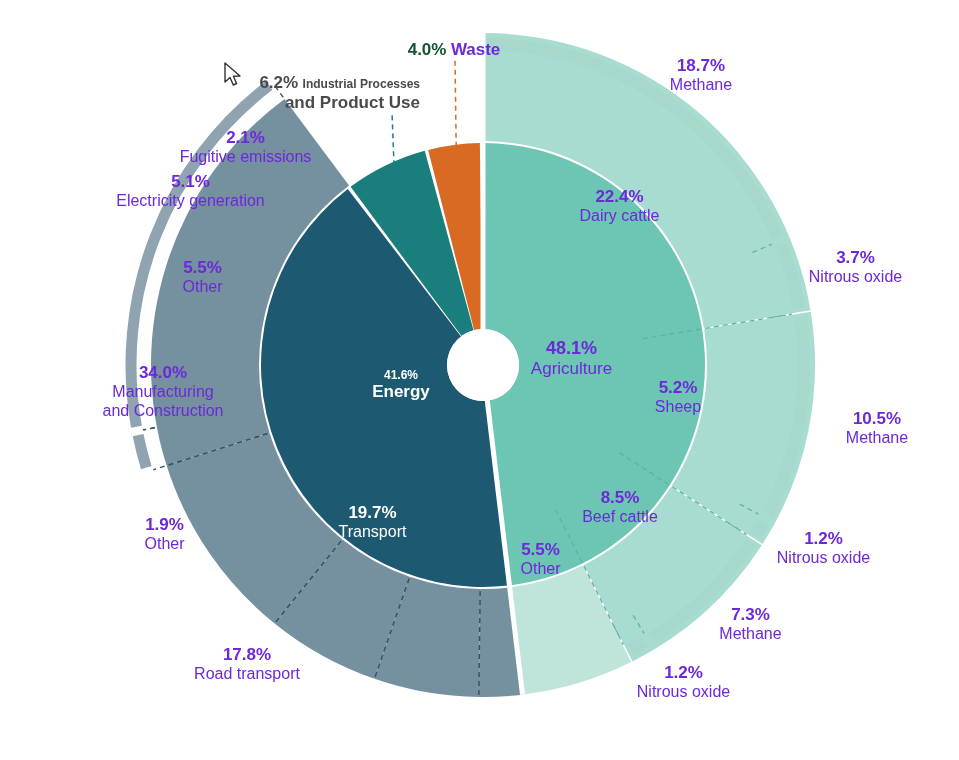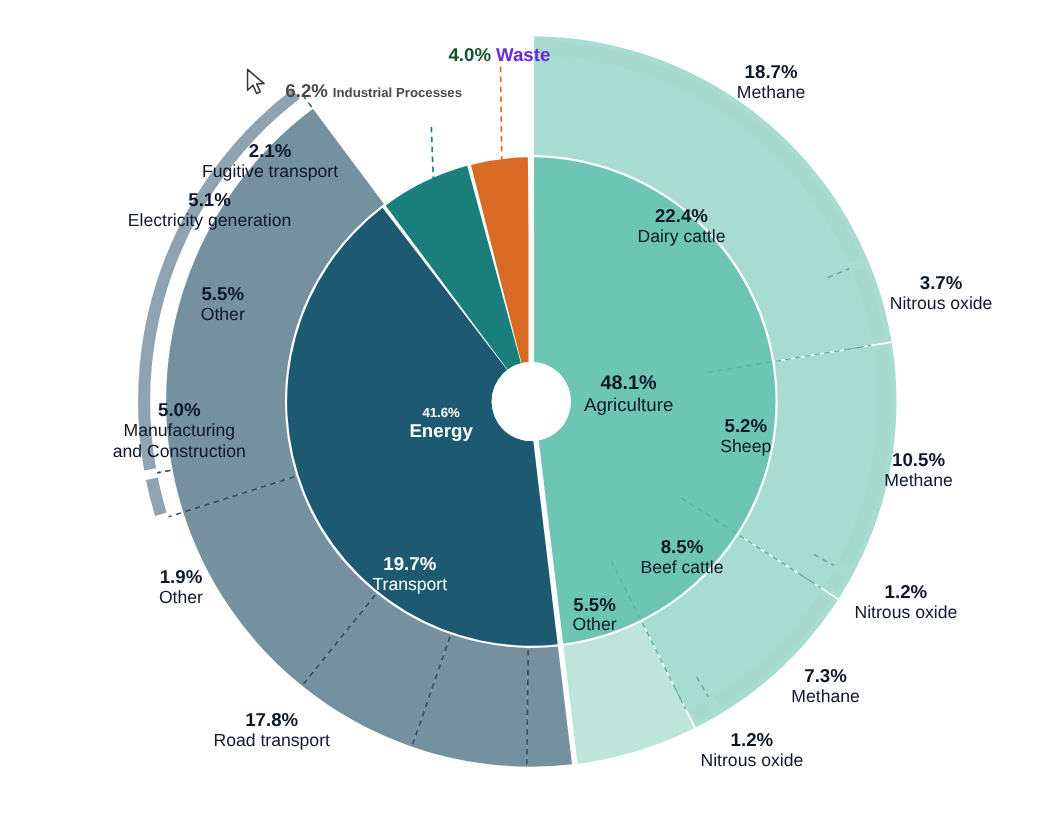--- a/index.html
+++ b/index.html
@@ -7,21 +7,21 @@
     width:959px;height:760px;position:relative;overflow:hidden;
     font-family:"Liberation Sans", sans-serif;
     color:#4a4a4a;
   }
   #chart-root{position:absolute;inset:0;}
   svg{display:block;}
   .lbl{position:absolute;text-align:center;line-height:1.18;white-space:nowrap;}
   .lbl .pct{font-weight:bold;display:block;font-size:17px;color:#3f3f3f;}
   .lbl .nm{display:block;font-size:16px;color:#5b5b5b;}
   .lbl.inwhite .pct,.lbl.inwhite .nm{color:#ffffff;}
-  .lbl.indark .pct,.lbl.indark .nm{color:#0f172a;}
+  .lbl.indark .pct,.lbl.indark .nm{color:#6d28d9;}
   .lbl.accent-orange .pct,.lbl.accent-orange .nm{color:#14532d;}
   #cursor{position:absolute;left:224px;top:62px;width:18px;height:26px;pointer-events:none;}
 </style>
 </head>
 <body>
 
 <div id="chart-root">
 
   <svg width="959" height="760" viewBox="0 0 959 760">
     <g>
@@ -72,39 +72,40 @@
   </svg>
 
   <div class="lbl accent-orange" style="left:359px;top:40px;width:190px;">
     <span class="pct inlinepct" style="display:inline;">4.0%</span>
     <span class="nm" style="display:inline;font-weight:bold;font-size:17px;color:#6d28d9;">Waste</span>
   </div>
 
   <div class="lbl accent-teal" style="left:220px;top:73px;width:200px;text-align:right;">
     <span style="display:inline;font-weight:bold;font-size:17px;">6.2%</span>
     <span style="display:inline;font-weight:bold;font-size:12px;">Industrial Processes</span>
+    <span style="display:block;font-weight:bold;font-size:17px;">and Product Use</span>
   </div>
 
   <div class="lbl indark" style="left:178px;top:128px;width:135px;">
     <span class="pct">2.1%</span>
-    <span class="nm">Fugitive transport</span>
+    <span class="nm">Fugitive emissions</span>
   </div>
 
   <div class="lbl indark" style="left:108px;top:172px;width:165px;">
     <span class="pct">5.1%</span>
     <span class="nm">Electricity generation</span>
   </div>
 
   <div class="lbl indark" style="left:160px;top:258px;width:85px;">
     <span class="pct">5.5%</span>
     <span class="nm">Other</span>
   </div>
 
   <div class="lbl indark" style="left:88px;top:363px;width:150px;">
-    <span class="pct">5.0%</span>
+    <span class="pct">34.0%</span>
     <span class="nm">Manufacturing</span>
     <span class="nm">and Construction</span>
   </div>
 
   <div class="lbl indark" style="left:122px;top:515px;width:85px;">
     <span class="pct">1.9%</span>
     <span class="nm">Other</span>
   </div>
 
   <div class="lbl indark" style="left:182px;top:645px;width:130px;">
@@ -150,21 +151,21 @@
   <div class="lbl indark" style="left:651px;top:56px;width:100px;">
     <span class="pct">18.7%</span>
     <span class="nm">Methane</span>
   </div>
 
   <div class="lbl indark" style="left:793px;top:248px;width:125px;">
     <span class="pct">3.7%</span>
     <span class="nm">Nitrous oxide</span>
   </div>
 
-  <div class="lbl indark" style="left:785px;top:409px;width:100px;">
+  <div class="lbl indark" style="left:827px;top:409px;width:100px;">
     <span class="pct">10.5%</span>
     <span class="nm">Methane</span>
   </div>
 
   <div class="lbl indark" style="left:761px;top:529px;width:125px;">
     <span class="pct">1.2%</span>
     <span class="nm">Nitrous oxide</span>
   </div>
 
   <div class="lbl indark" style="left:698px;top:605px;width:105px;">

